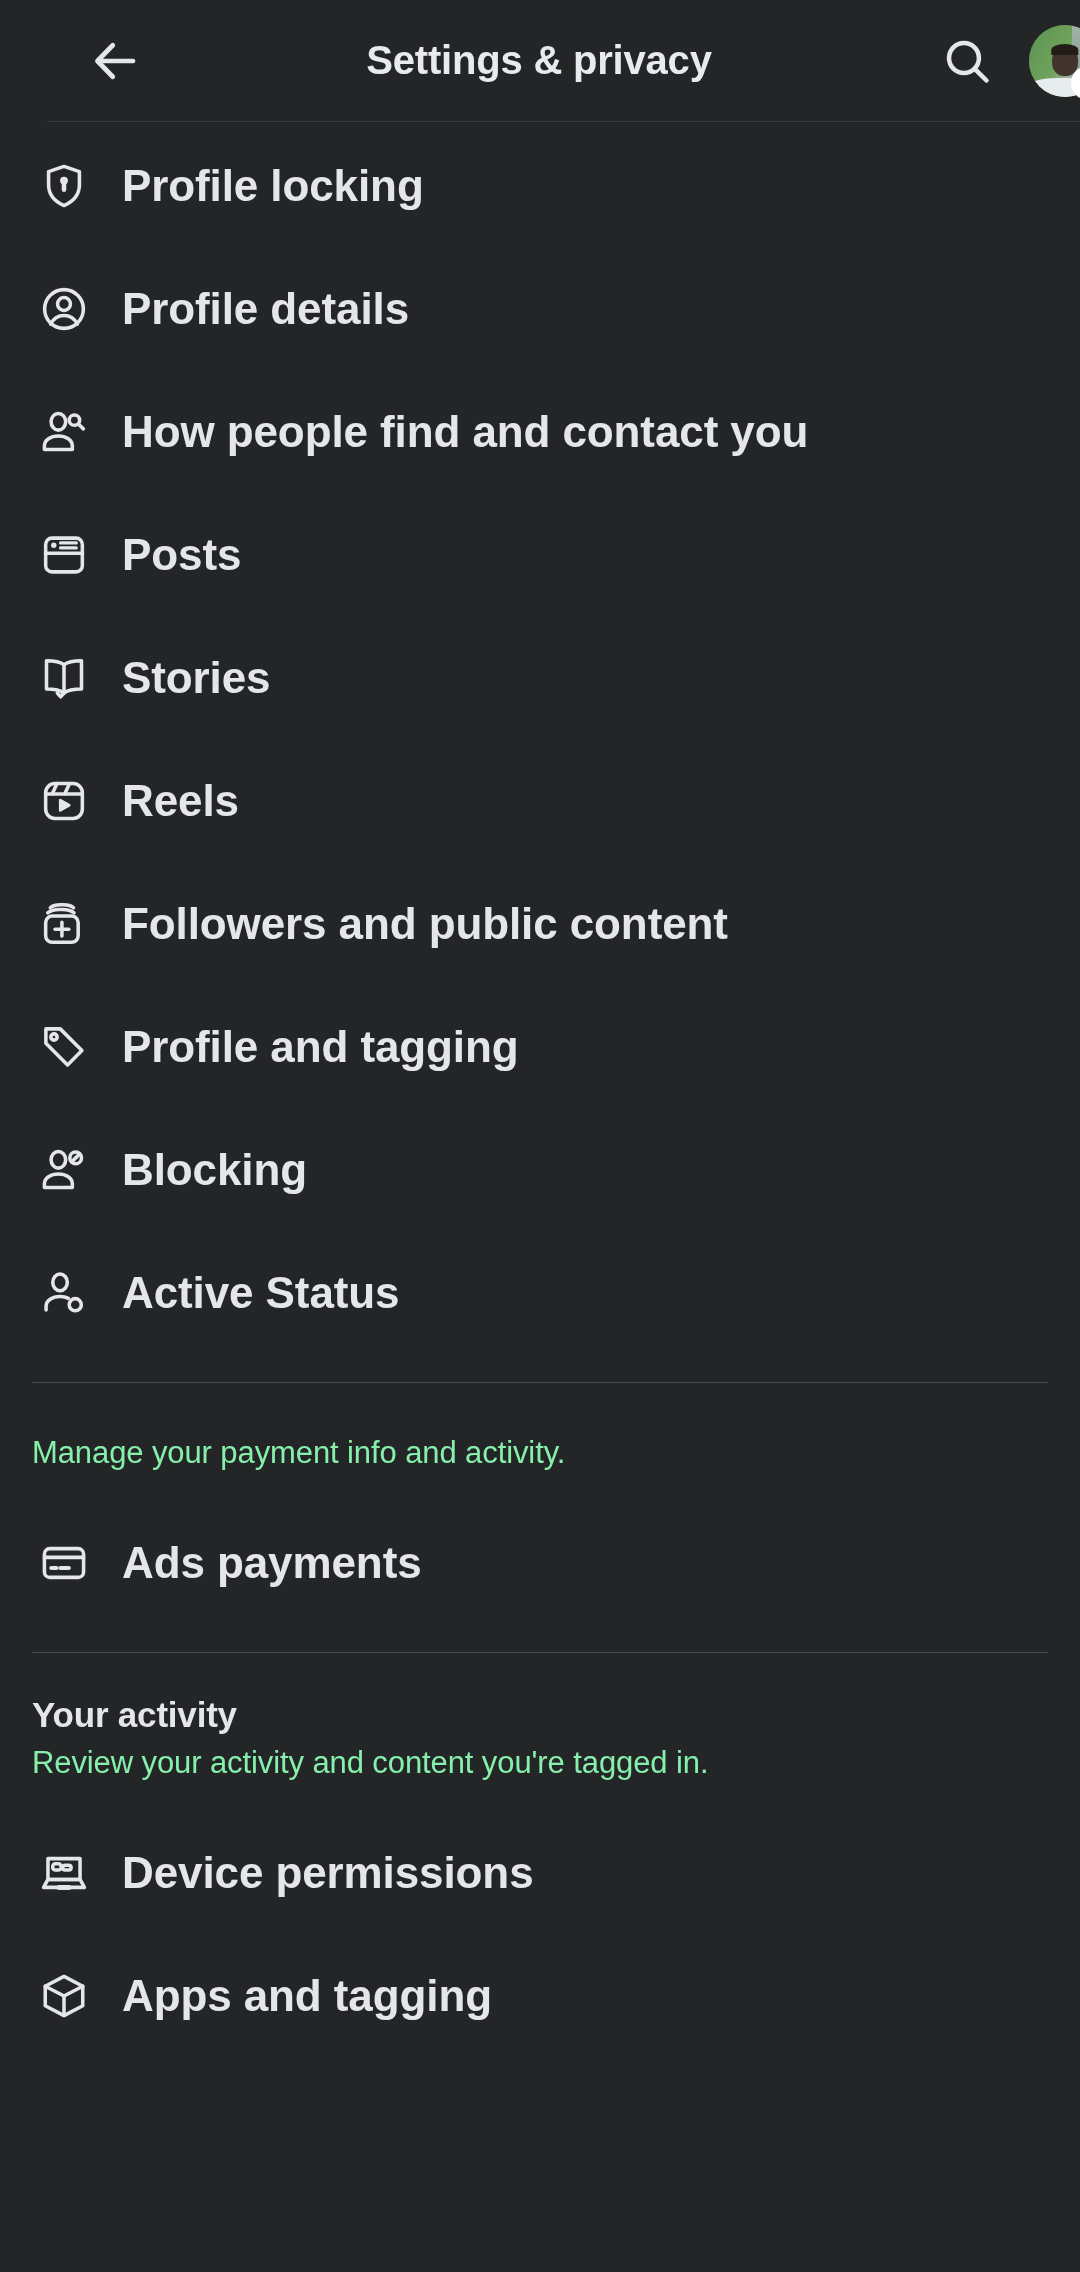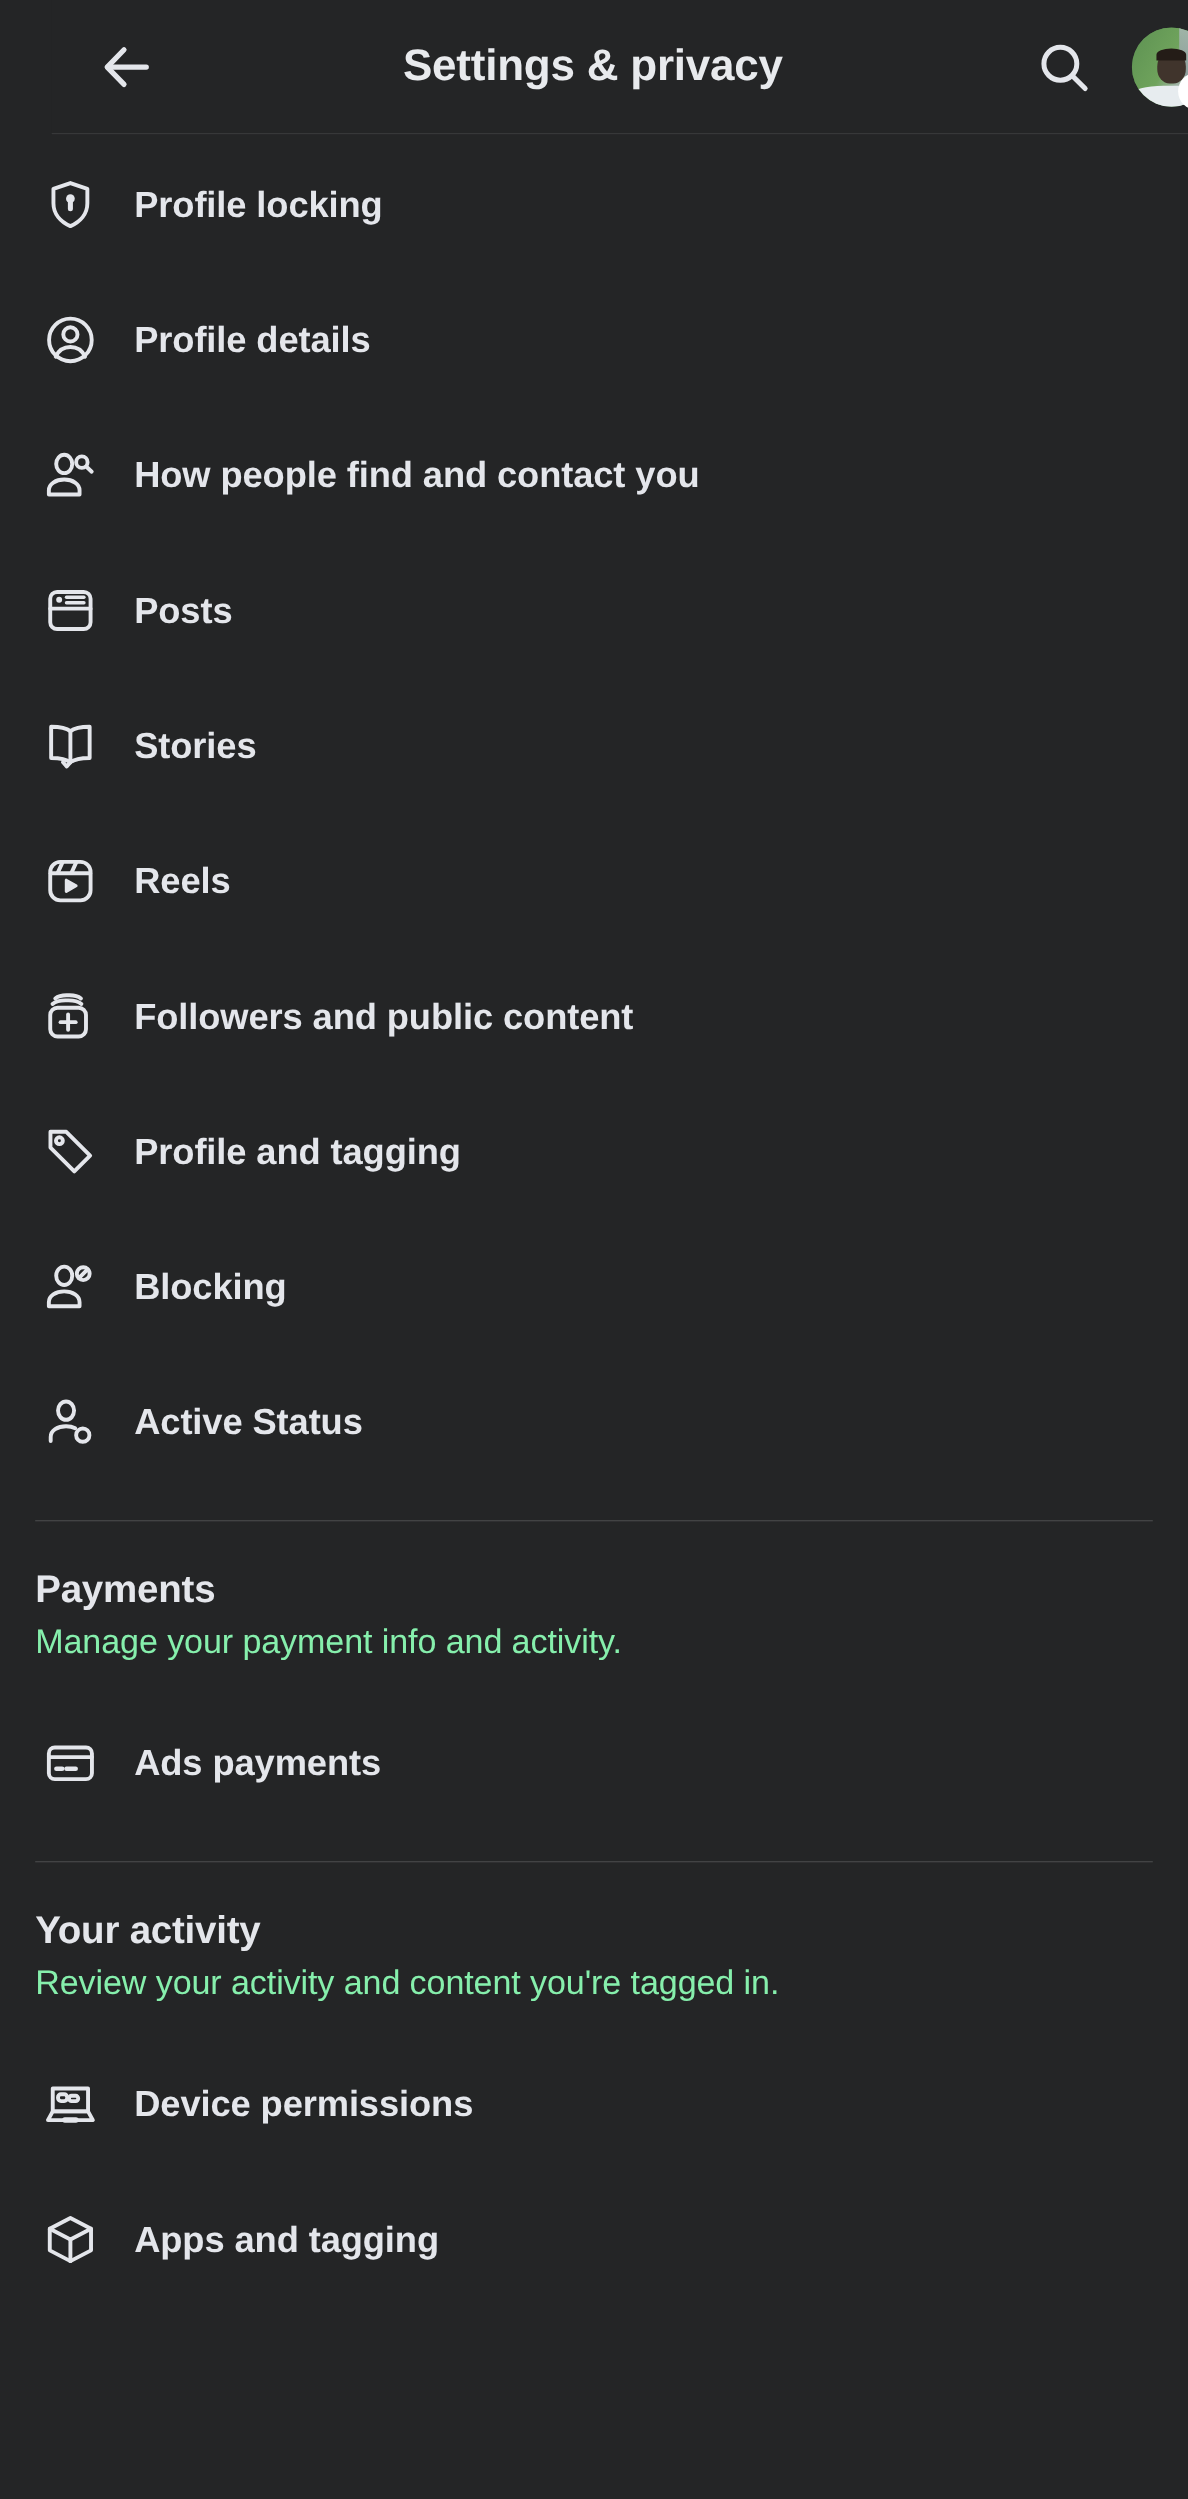--- a/index.html
+++ b/index.html
@@ -64,21 +64,21 @@
     height:123px;
     padding-left:34px;
   }
   .row-icon {
     width:60px; height:60px; flex:0 0 60px;
     display:flex; align-items:center; justify-content:center;
     margin-right:28px;
   }
   .row-label {
     color:#e4e6eb;
-    font-size:33px;
+    font-size:44px;
     font-weight:bold;
     letter-spacing:-0.1px;
     white-space:nowrap;
   }
 
   
   .divider { height:1px; background:#4a4b4d; margin:28px 32px 0 32px; }
   .section-head { padding:42px 32px 6px 32px; }
   .section-title {
     color:#e4e6eb; font-size:35px; font-weight:bold; letter-spacing:-0.2px;
@@ -245,21 +245,20 @@
           <path d="M3.4 20.2v-1.8c0-2.8 3-4.7 6.7-4.7 1.5 0 2.9.3 4 .9"></path>
           <circle cx="17.4" cy="17.6" r="2.9"></circle>
         </svg>
       </span>
       <span class="row-label">Active Status</span>
     </div>
   </div>
 
   <div class="divider"></div>
   <div class="section-head">
-    <div class="section-title">Payments</div>
     <div class="section-sub">Manage your payment info and activity.</div>
   </div>
   <div class="section-list">
     <div class="row">
       <span class="row-icon">
         <svg width="50" height="50" viewBox="0 0 24 24" fill="none" stroke="#e4e6eb" stroke-width="1.7" stroke-linecap="round" stroke-linejoin="round">
           <rect x="2.6" y="5.1" width="18.8" height="13.8" rx="2.6"></rect>
           <line x1="2.6" y1="9.3" x2="21.4" y2="9.3"></line>
           <line x1="5.9" y1="14.4" x2="8.4" y2="14.4" stroke-width="2"></line>
           <line x1="10.3" y1="14.4" x2="14.3" y2="14.4" stroke-width="2"></line>

